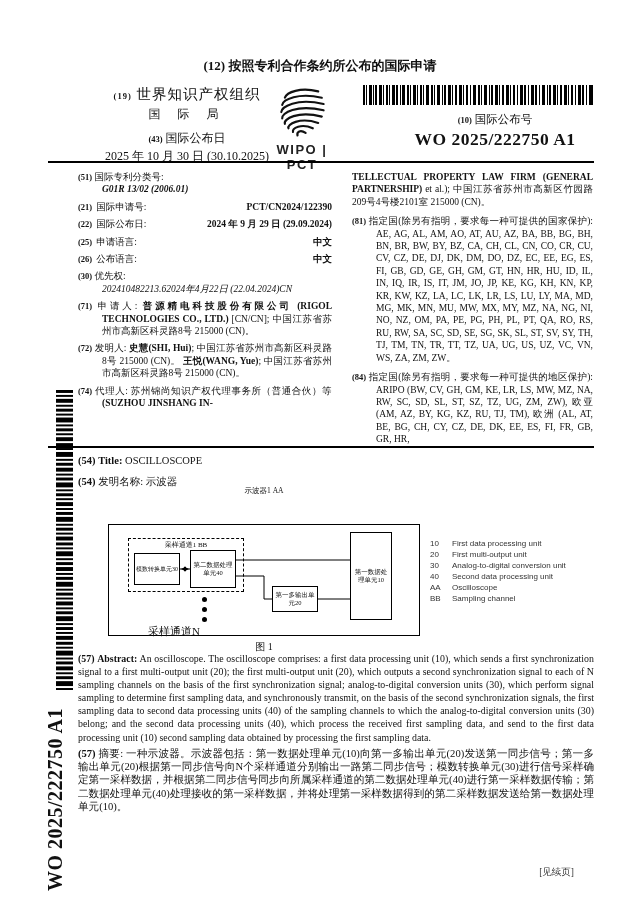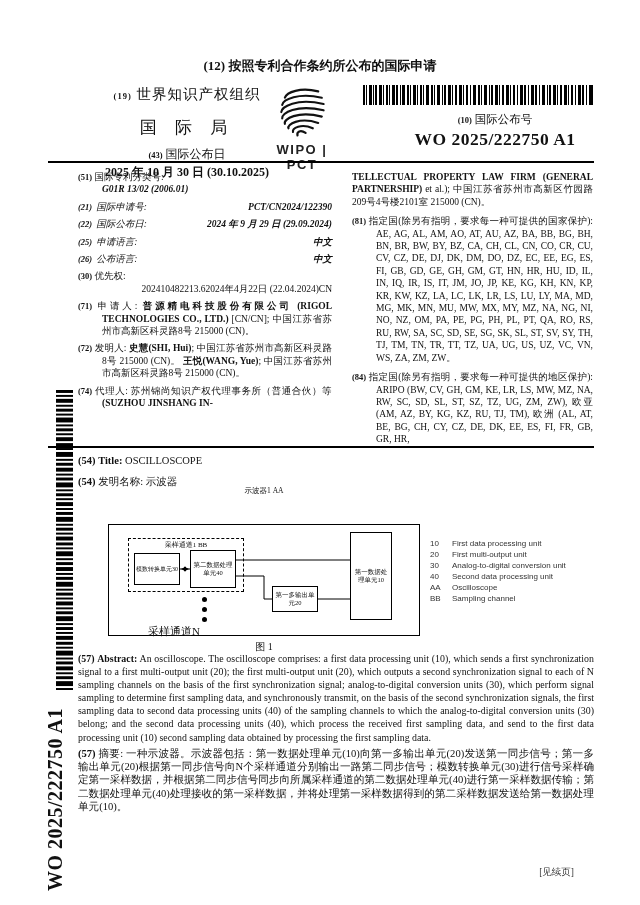--- a/index.html
+++ b/index.html
@@ -12,45 +12,45 @@
   }
   .b { font-weight:bold; }
   .i { font-style:italic; }
   .code { font-weight:bold; font-size:8.5px; }
 
   .line12 { position:absolute; top:57px; left:0; width:640px; text-align:center;
             font-weight:bold; font-size:13px; }
 
   .hdr-left { position:absolute; left:58px; top:85px; width:258px; text-align:center; }
   .hdr-left .org { font-size:14.5px; letter-spacing:1px; }
-  .hdr-left .bureau { font-size:17px; letter-spacing:7px; margin-top:12px; }
+  .hdr-left .bureau { font-size:12px; letter-spacing:7px; margin-top:2px; }
   .hdr-left .datelabel { font-size:12px; margin-top:7px; }
-  .hdr-left .dateval { font-size:12px; font-weight:bold; margin-top:1px; }
+  .hdr-left .dateval { font-size:12px; font-weight:normal; margin-top:1px; }
 
   .logo-block { position:absolute; left:260px; top:86px; width:84px; text-align:center; }
   .logo-block svg { display:block; margin:0 auto; }
   .logo-caption { font-family:"Liberation Sans",sans-serif; font-weight:bold;
                   font-size:13px; letter-spacing:1.5px; margin-top:2px; color:#222; }
 
   .barcode-top { position:absolute; left:363px; top:85px; width:230px; height:20px; }
   .pubnum { position:absolute; left:396px; top:112px; width:198px; text-align:center; }
   .pubnum .lbl { font-size:11.5px; }
   .pubnum .num { font-size:17.5px; font-weight:bold; margin-top:2px; letter-spacing:0.5px; }
 
   .rule { position:absolute; left:48px; width:546px; height:2px; background:#000; }
   #rule1 { top:161px; } #rule2 { top:446px; }
 
   .col { position:absolute; top:171px; font-size:9.5px; line-height:12.4px; text-align:justify; }
   #col-left { left:78px; width:254px; }
   #col-right { left:352px; width:241px; }
   .field { margin-bottom:5px; padding-left:24px; text-indent:-24px; }
-  .kv { display:flex; margin-bottom:5px;font-style:italic; }
+  .kv { display:flex; margin-bottom:5px; }
   .kv .code { margin-right:4px; }
   .kv .val { margin-left:auto; font-weight:bold; text-align:right; }
-  .prio-row { display:flex; justify-content:flex-end; padding-left:24px; }
+  .prio-row { display:flex; justify-content:flex-start; padding-left:24px;font-style:italic; }
   .noindent { padding-left:0; text-indent:0; }
 
   .vbarcode { position:absolute; left:56px; top:390px; width:17px; height:300px; }
   .sidebar-text { position:absolute; left:44px; top:891px; width:206px;
                   transform:rotate(-90deg); transform-origin:0 0;
                   font-weight:bold; font-size:20px; letter-spacing:0.5px; white-space:nowrap; }
 
   .sec54 { position:absolute; left:78px; top:455px; width:516px; font-size:10.5px; }
   .sec54 .row2 { margin-top:9px; }
 

